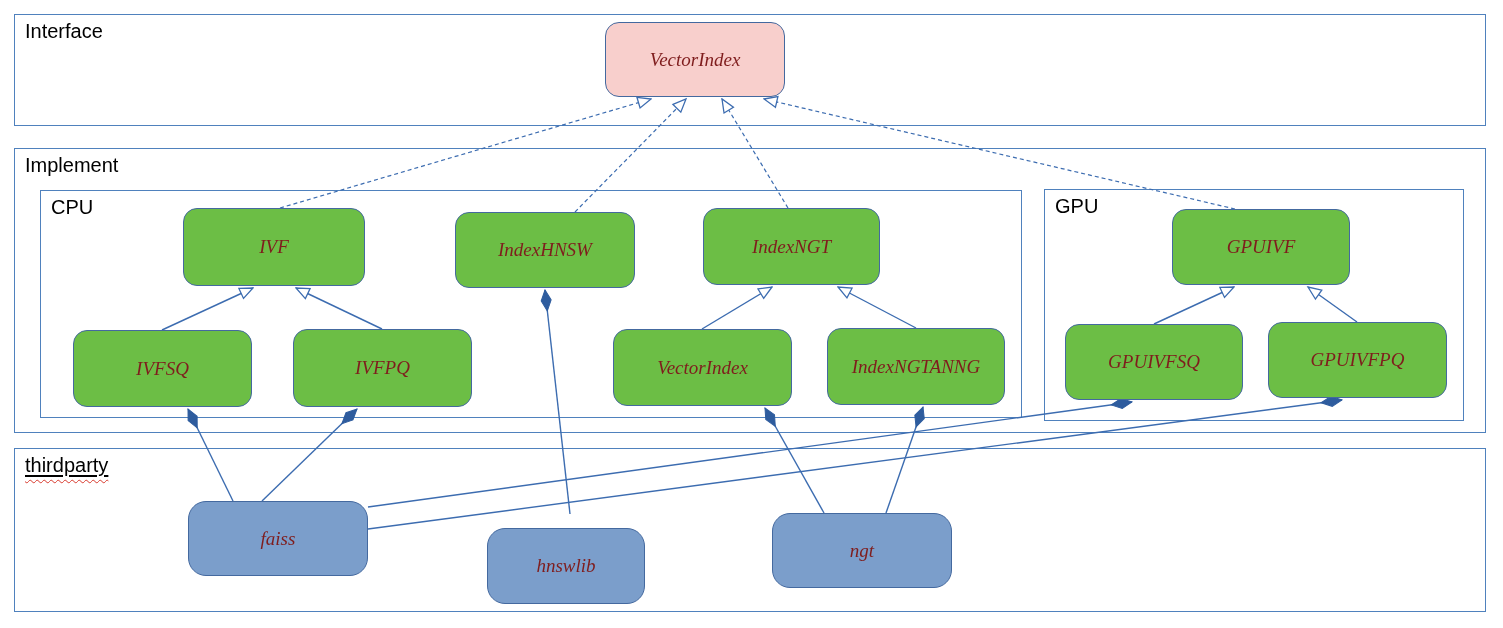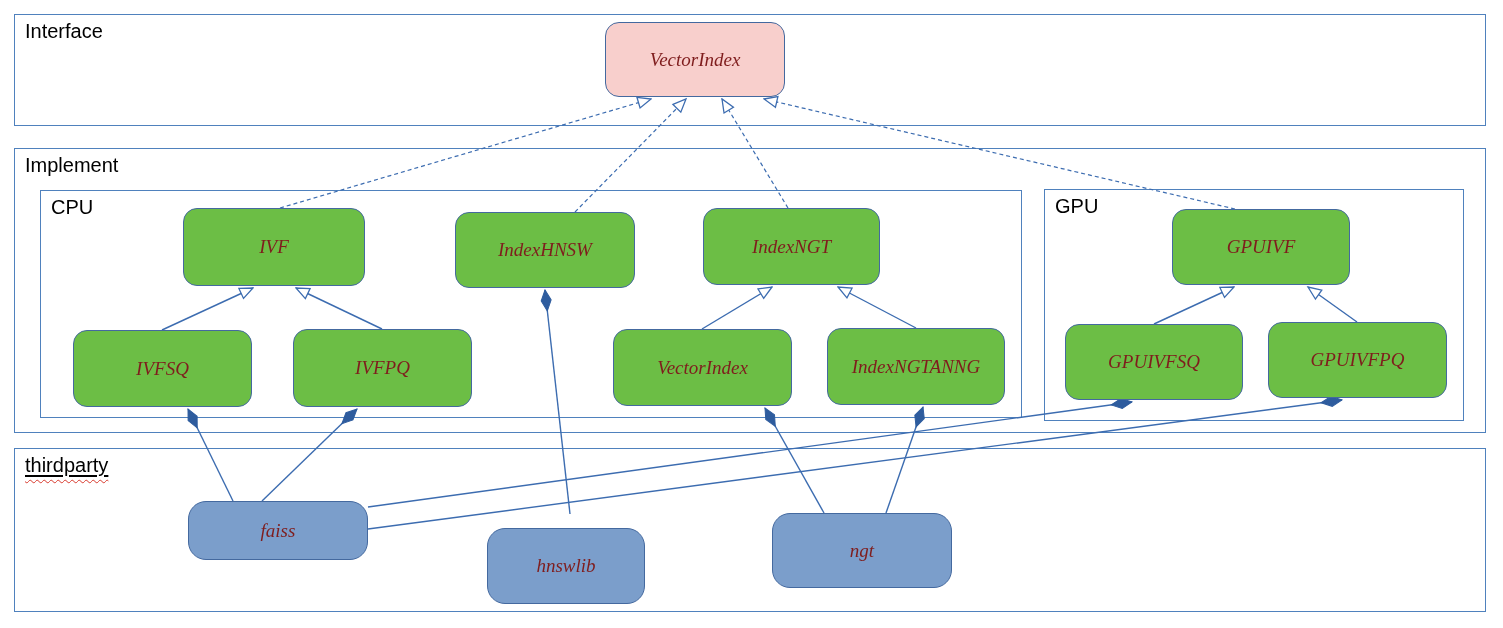--- a/index.html
+++ b/index.html
@@ -126,21 +126,21 @@
   </div>
 
   <div class="node impl" style="left:1065px;top:324px;width:178px;height:76px">
     <span>GPUIVFSQ</span>
   </div>
 
   <div class="node impl" style="left:1268px;top:322px;width:179px;height:76px">
     <span>GPUIVFPQ</span>
   </div>
 
-  <div class="node lib" style="left:188px;top:501px;width:180px;height:59px">
+  <div class="node lib" style="left:188px;top:501px;width:180px;height:75px">
     <span>faiss</span>
   </div>
 
   <div class="node lib" style="left:487px;top:528px;width:158px;height:76px">
     <span>hnswlib</span>
   </div>
 
   <div class="node lib" style="left:772px;top:513px;width:180px;height:75px">
     <span>ngt</span>
   </div>

